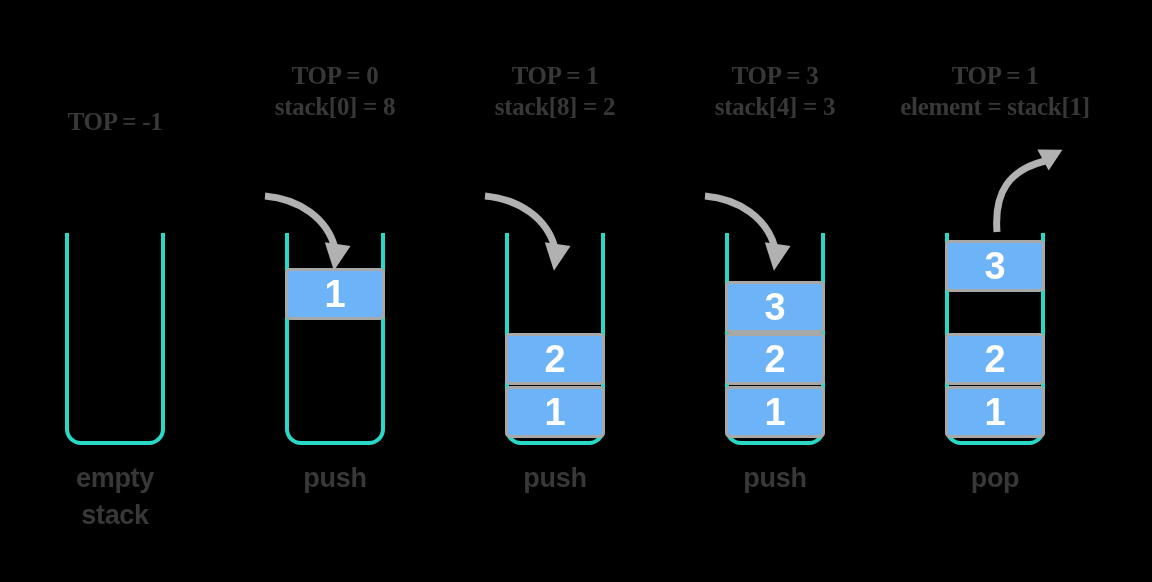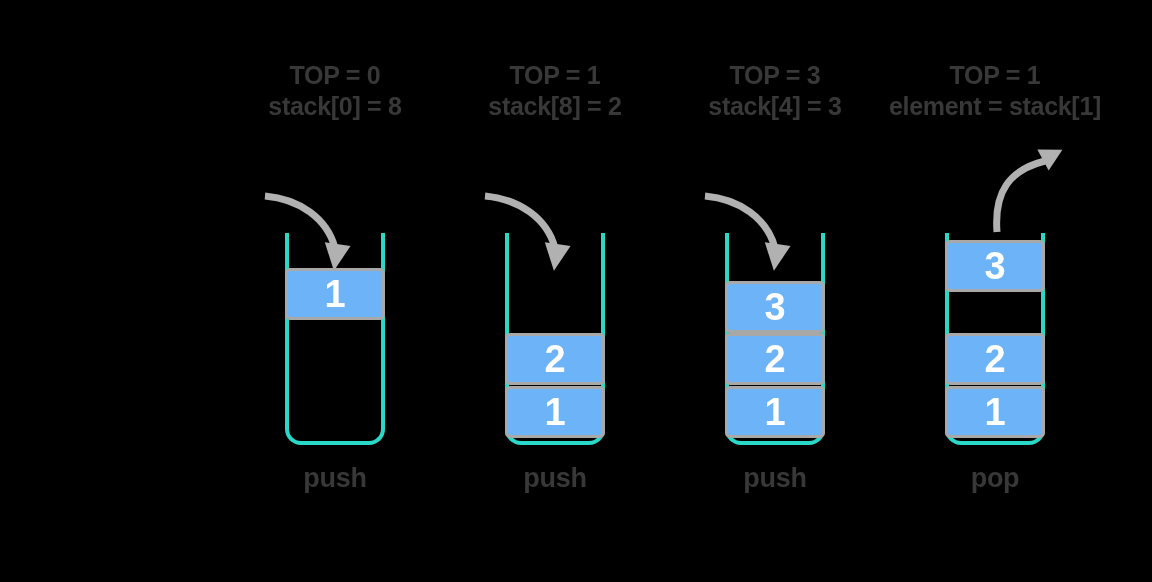--- a/index.html
+++ b/index.html
@@ -7,21 +7,21 @@
     position:relative; width:1152px; height:582px; background:#000000;
     font-family:"Liberation Sans","DejaVu Sans",sans-serif; overflow:hidden;
   }
   .panel { position:absolute; top:0; width:220px; height:582px; }
   .p0 { left:5px; } .p1 { left:225px; } .p2 { left:445px; } .p3 { left:665px; } .p4 { left:885px; }
 
   .caption {
     position:absolute; top:0; left:-30px; right:-30px; height:122px;
     display:flex; flex-direction:column; justify-content:flex-end; align-items:center;
     color:#383838; font-weight:bold; font-size:25px; line-height:31px;
-    white-space:nowrap; letter-spacing:-0.3px;
+    white-space:nowrap; letter-spacing:-0.3px;font-family:Liberation Serif, serif;
   }
   .caption.single { transform:translateY(15px); }
   .caption .cline { min-height:31px; }
 
   .beaker-area { position:absolute; top:130px; left:0; width:220px; height:330px; }
   svg.arrow { position:absolute; left:0; top:0; }
 
   .beaker {
     position:absolute; left:60px; top:103px; width:100px; height:212px;
     box-sizing:border-box;
@@ -44,20 +44,32 @@
     position:absolute; top:460px; left:-10px; width:240px; text-align:center;
     color:#383838; font-weight:bold; font-size:27px; line-height:37px;
     letter-spacing:-0.3px;
   }
 </style>
 </head>
 <body>
 
 <div class="stage">
 
+  <div class="panel p0">
+    <div class="caption single">
+      <div class="cline">TOP = -1</div>
+    </div>
+    <div class="beaker-area">
+      <div class="beaker"></div>
+    </div>
+    <div class="label">
+      <div>empty</div>
+      <div>stack</div>
+    </div>
+  </div>
 
   <div class="panel p1">
     <div class="caption">
       <div class="cline">TOP = 0</div>
       <div class="cline">stack[0] = 8</div>
     </div>
     <div class="beaker-area">
       <svg class="arrow" width="220" height="330" viewBox="0 0 220 330">
         <path d="M 40,66 C 74,69 102,88 110,118" fill="none" stroke="#b1b1b1" stroke-width="7"></path>
         <polygon points="98,114 124,114 111,141" fill="#b1b1b1" transform="rotate(8 111 126)"></polygon>

